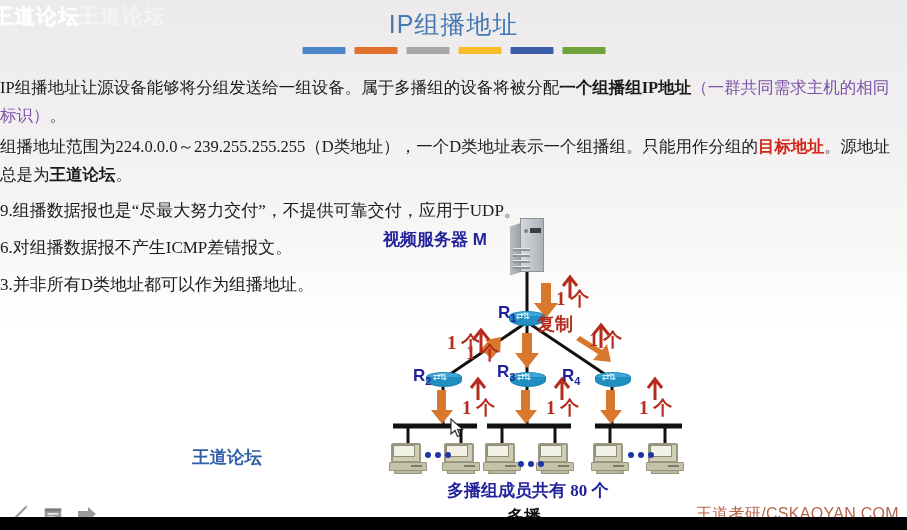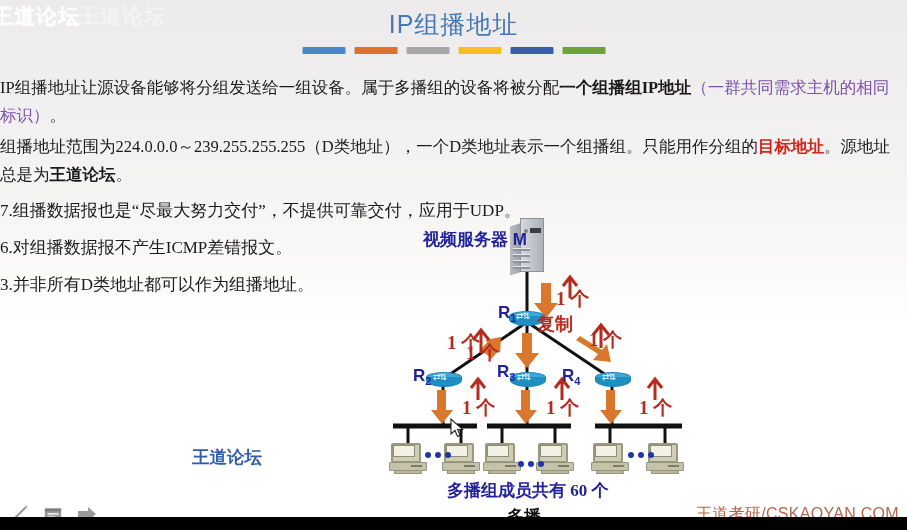--- a/index.html
+++ b/index.html
@@ -307,21 +307,21 @@
     <i style="background:#3b5da8"></i>
     <i style="background:#70a23b"></i>
   </div>
 
   <div class="body-text">
     <p><span>IP组播地址让源设备能够将分组发送给一组设备。属于多播组的设备将被分配</span><span class="b">一个组播组IP地址</span><span class="purple">（一群共同需求主机的相同标识）</span><span>。</span></p>
 
     <p><span>组播地址范围为224.0.0.0～239.255.255.255（D类地址），一个D类地址表示一个组播组。只能用作分组的</span><span class="red">目标地址</span><span>。源地址总是为</span><span class="b">王道论坛</span><span>。</span></p>
 
     <div class="list">
-      <p>7.组播数据报也是“尽最大努力交付”，不提供可靠交付，应用于UDP。</p>
+      <p>9.组播数据报也是“尽最大努力交付”，不提供可靠交付，应用于UDP。</p>
       <p>6.对组播数据报不产生ICMP差错报文。</p>
       <p>3.并非所有D类地址都可以作为组播地址。</p>
     </div>
   </div>
 
   <svg id="diagram" viewBox="0 0 907 530">
 
     <line x1="527" y1="272" x2="527" y2="316" stroke="#111" stroke-width="3"></line>
 
     <line x1="527" y1="322" x2="443" y2="379" stroke="#111" stroke-width="3"></line>
@@ -371,21 +371,21 @@
   <div class="server node" style="left:510px; top:218px;">
     <div class="side"></div>
     <div class="front"></div>
     <div class="dark" style="left:20px; top:10px;"></div>
     <div class="led" style="left:14px; top:11px;"></div>
     <div class="bay" style="top:30px;"></div>
     <div class="bay" style="top:36px;"></div>
     <div class="bay" style="top:42px;"></div>
     <div class="bay" style="top:48px;"></div>
   </div>
-  <div class="lbl-darkblue" style="left:383px; top:228px; font-size:17px;margin-left:40px;">视频服务器 M</div>
+  <div class="lbl-darkblue" style="left:383px; top:228px; font-size:17px;">视频服务器 M</div>
 
   <div class="router node" style="left:509px; top:311px;">
     <div class="top"></div>
       <div class="body"></div>
       <div class="glyph">⇄⇅</div>
   </div>
   <div class="router-label" style="left:498px; top:303px;">
     <span>R</span><sub>1</sub>
   </div>
 
@@ -480,21 +480,21 @@
       <i></i>
     </div>
   <div class="ellipsis" style="left:628px; top:452px;">
       <i></i>
       <i></i>
       <i></i>
     </div>
 
   <div class="lbl-blue" style="left:192px; top:445px;">王道论坛</div>
 
-  <div class="caption-blue" style="left:447px; top:479px;">多播组成员共有 60 个</div>
+  <div class="caption-blue" style="left:447px; top:479px;">多播组成员共有 80 个</div>
   <div class="caption-black" style="left:507px; top:505px;">多播</div>
 
   <svg class="cursor" viewBox="0 0 14 20" style="left:450px; top:418px;">
     <path d="M1 1 L1 16 L5 12.5 L7.5 18.5 L10 17.3 L7.6 11.6 L12.5 11.4 Z" fill="#fff" stroke="#222" stroke-width="1.1"></path>
   </svg>
 
   <div class="bottombar">
     <div class="toolbar">
       <div class="ti" title="">
         <svg viewBox="0 0 22 22" width="22" height="22">

